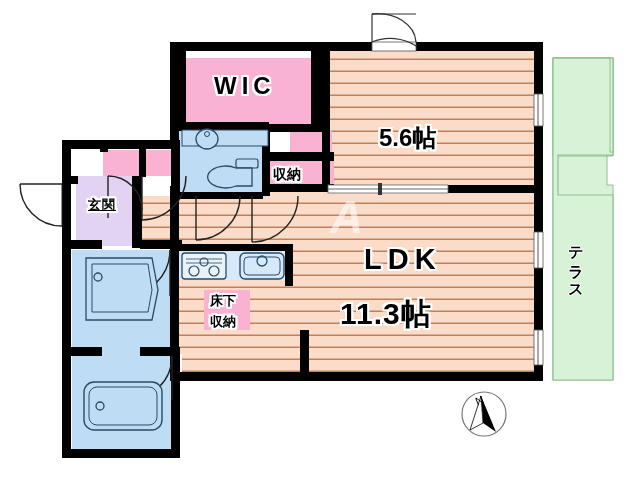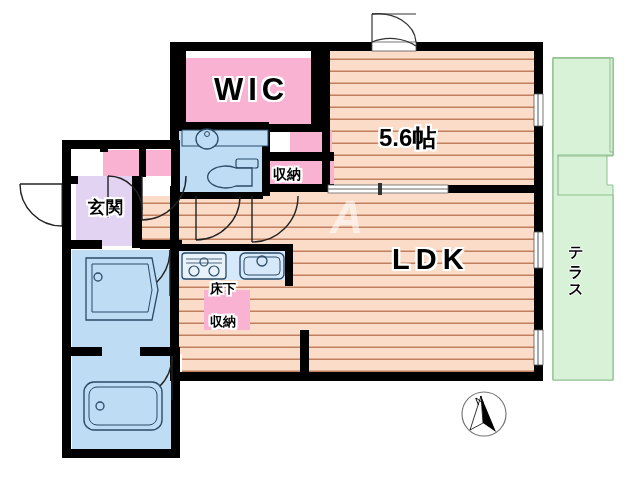--- a/index.html
+++ b/index.html
@@ -21,28 +21,28 @@
     position:absolute;
     color:#000;
     font-weight:bold;
     letter-spacing:1px;
     white-space:nowrap;
     text-shadow:
        2px 0 0 #fff, -2px 0 0 #fff, 0 2px 0 #fff, 0 -2px 0 #fff,
        1px 1px 0 #fff, -1px 1px 0 #fff, 1px -1px 0 #fff, -1px -1px 0 #fff,
        2px 2px 0 #fff, -2px 2px 0 #fff, 2px -2px 0 #fff, -2px -2px 0 #fff;
   }
-  .lbl-wic{left:214px;top:72px;font-size:31px;letter-spacing:5px;}
+  .lbl-wic{left:214px;top:72px;font-size:24px;letter-spacing:5px;}
   .lbl-room-name{left:385px;top:74px;font-size:27px;letter-spacing:3px;}
   .lbl-room-size{left:379px;top:122px;font-size:24px;letter-spacing:0px;}
-  .lbl-ldk-name{left:364px;top:243px;font-size:29px;letter-spacing:6px;margin-left:28px;}
+  .lbl-ldk-name{left:364px;top:243px;font-size:29px;letter-spacing:6px;}
   .lbl-ldk-size{left:340px;top:294px;font-size:30px;}
-  .lbl-genkan{left:88px;top:196px;font-size:17px;letter-spacing:1px;}
+  .lbl-genkan{left:88px;top:196px;font-size:13px;letter-spacing:1px;text-decoration:underline;}
   .lbl-closet{left:273px;top:166px;font-size:14px;letter-spacing:0px;}
-  .lbl-yuka1{left:210px;top:280px;font-size:13px;letter-spacing:0px;}
+  .lbl-yuka1{left:210px;top:292px;font-size:13px;letter-spacing:0px;}
   .lbl-yuka2{left:210px;top:313px;font-size:13px;letter-spacing:0px;}
   .lbl-terrace{
     left:566px;top:236px;font-size:15px;
     writing-mode:vertical-rl;text-orientation:upright;
     letter-spacing:2px;font-weight:bold;
     text-shadow:1px 0 0 #fff,-1px 0 0 #fff,0 1px 0 #fff,0 -1px 0 #fff;
   }
   .wm{
     position:absolute;left:330px;top:190px;
     font-size:46px;color:rgba(255,255,255,0.55);
@@ -253,19 +253,20 @@
       <path d="M481,396 L470,430 L483,423 Z" fill="#ffffff" stroke="#000" stroke-width="0.8"></path>
       <text x="481" y="404" font-size="11" font-family="Liberation Sans, sans-serif" text-anchor="middle" fill="#000" transform="rotate(-22 481 404)">N</text>
     </g>
   </svg>
 
   <div class="wm">A</div>
 
   <div class="lbl lbl-wic">WIC</div>
   <div class="lbl lbl-room-size">5.6帖</div>
   <div class="lbl lbl-ldk-name">LDK</div>
+  <div class="lbl lbl-ldk-size">11.3帖</div>
   <div class="lbl lbl-genkan">玄関</div>
   <div class="lbl lbl-closet">収納</div>
   <div class="lbl lbl-yuka1">床下</div>
   <div class="lbl lbl-yuka2">収納</div>
   <div class="lbl lbl-terrace">テラス</div>
 
 </div>
 
 </body></html>

